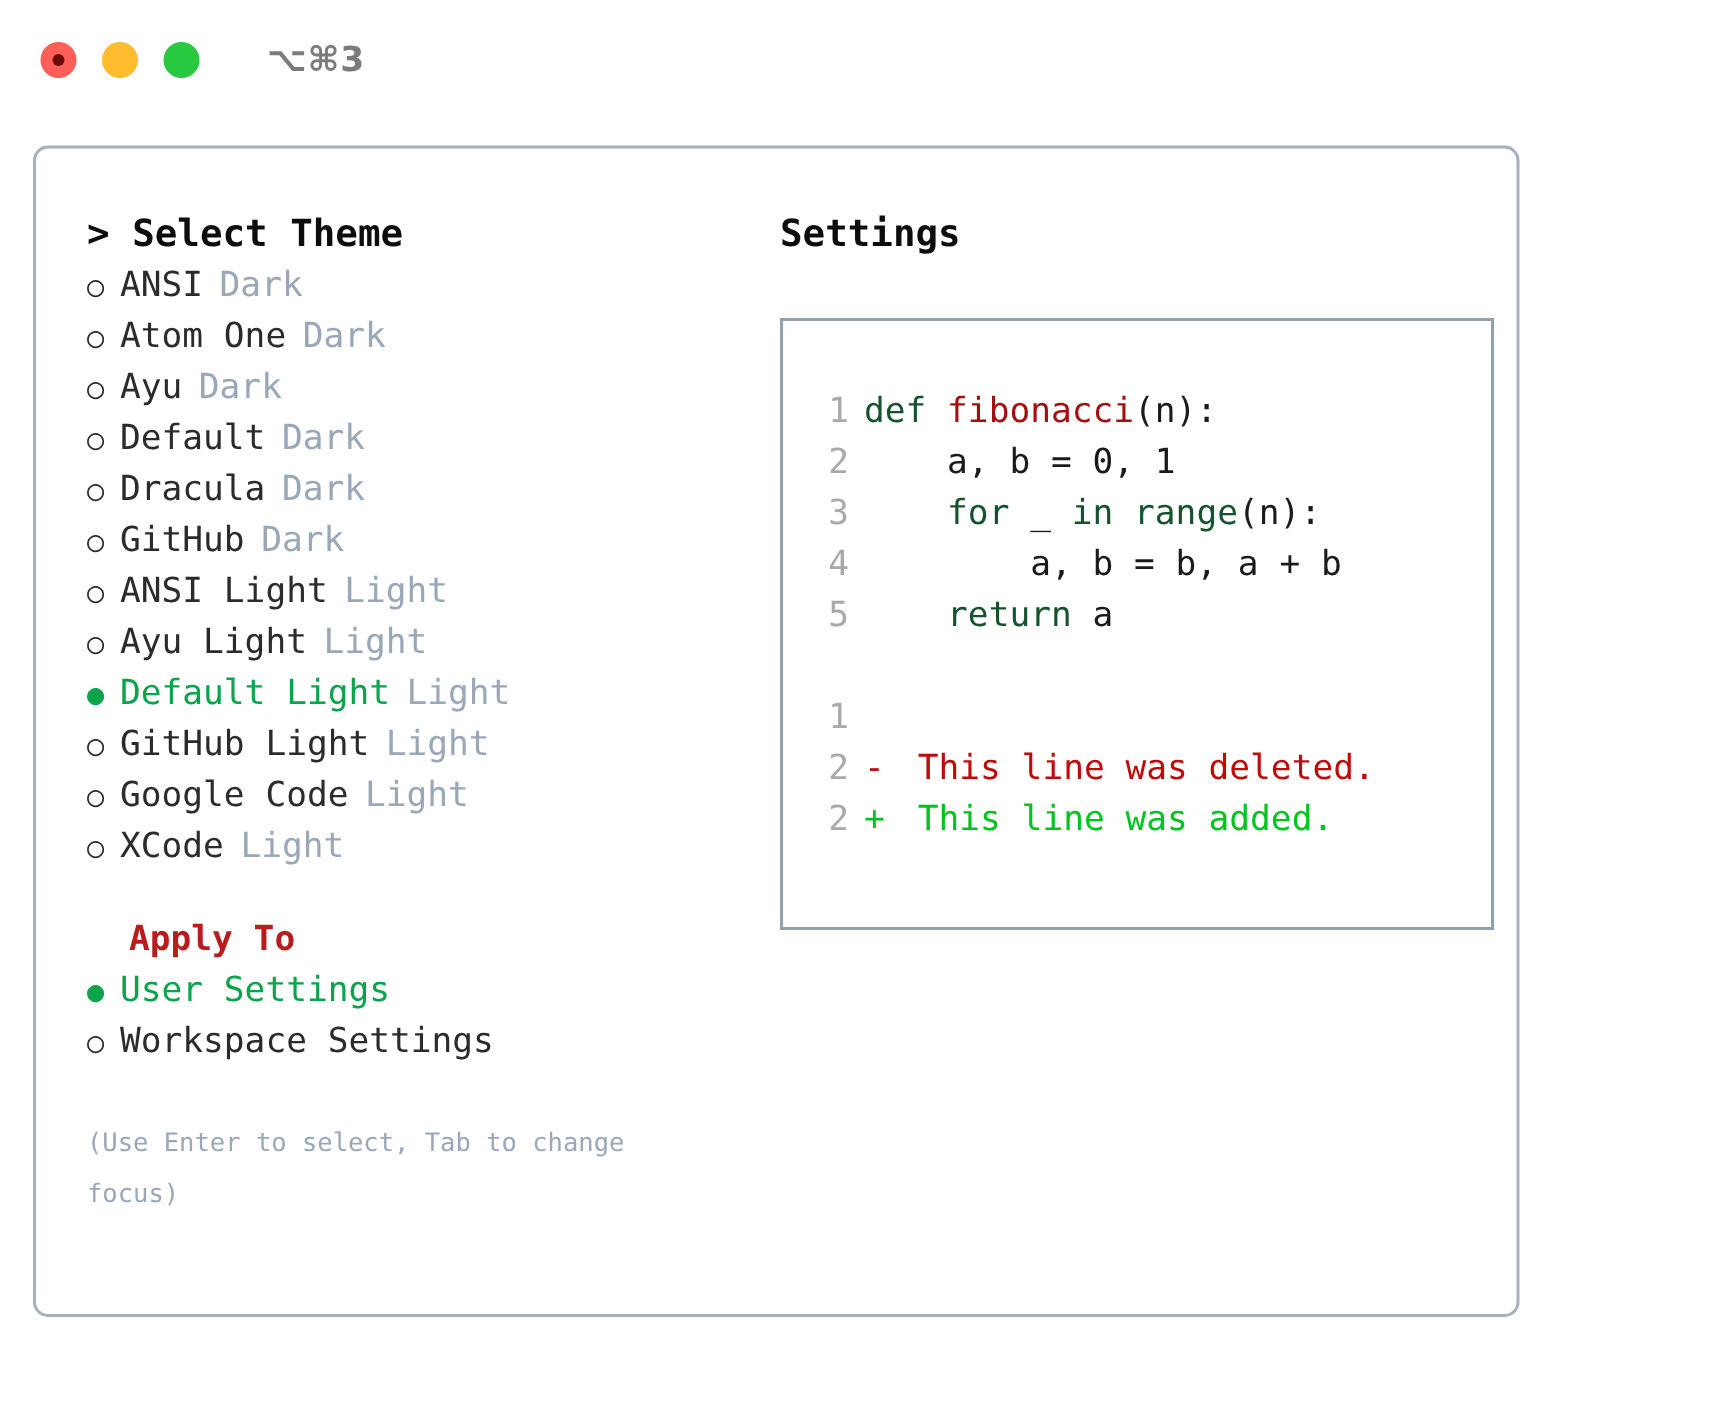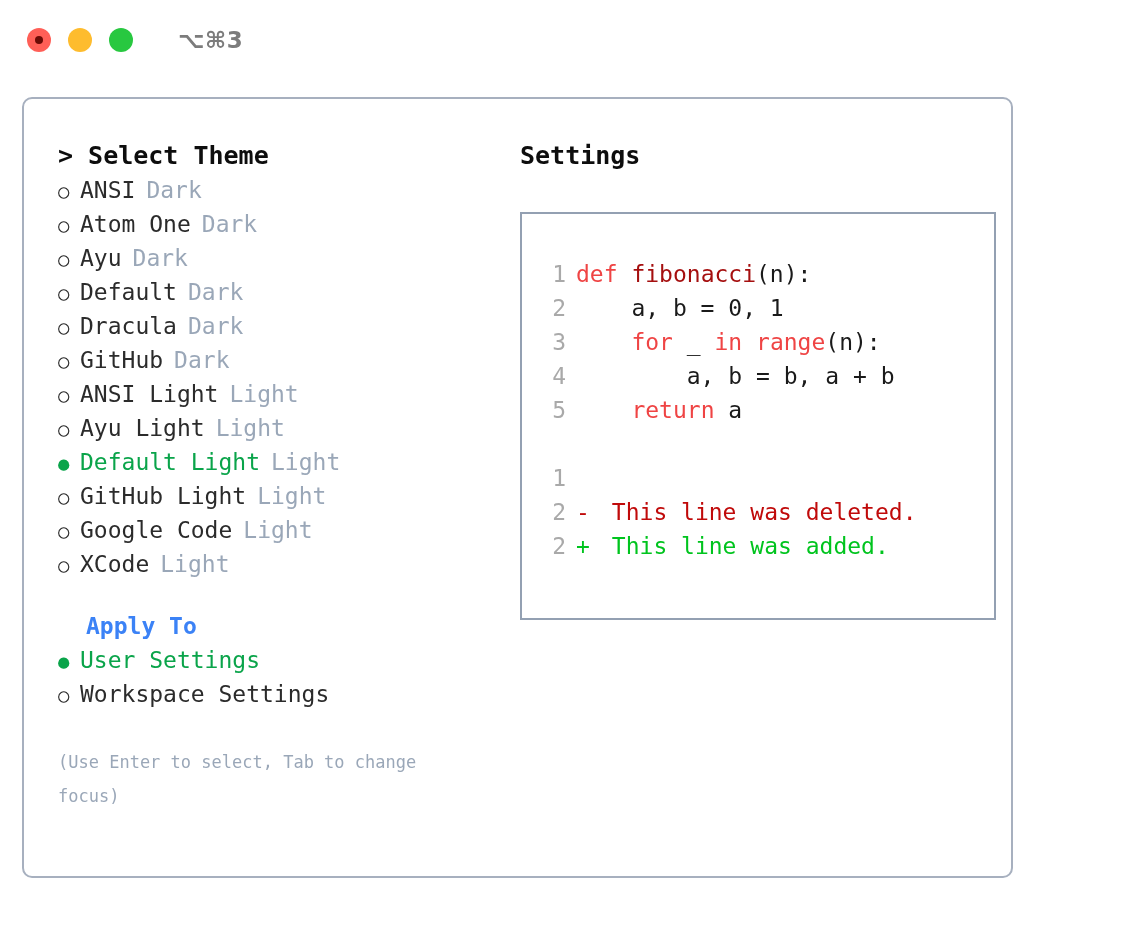--- a/index.html
+++ b/index.html
@@ -137,21 +137,21 @@
     color: #9aa7b8;
     font-size: 23px;
     padding-left: 11px;
   }
 
   #apply-block { margin-top: 28px; }
   .apply-title {
     padding-left: 28px;
     font-size: 23px;
     font-weight: bold;
-    color: #3b82f6;
+    color: #b91c1c;
     line-height: 34px;
     white-space: pre;
   }
 
   #hint {
     margin-top: 34px;
     width: 400px;
     color: #9aa7b8;
     font-size: 17px;
     line-height: 34px;
@@ -201,21 +201,21 @@
   .lineno {
     width: 34px;
     flex: 0 0 34px;
     text-align: right;
     color: #a9a9a9;
     font-size: 23px;
     padding-right: 10px;
   }
   .code-text { white-space: pre; }
 
-  .tok-kw   { color: #ef4444; }
+  .tok-kw   { color: #14532d; }
   .tok-fn   { color: #a50f0f; }
   .tok-plain{ color: #1a1a1a; }
 
   .diff-gap { height: 34px; }
   .diff-sign {
     width: 22px;
     flex: 0 0 22px;
     white-space: pre;
   }
   .diff-ctx  { color: #7a7a7a; }

